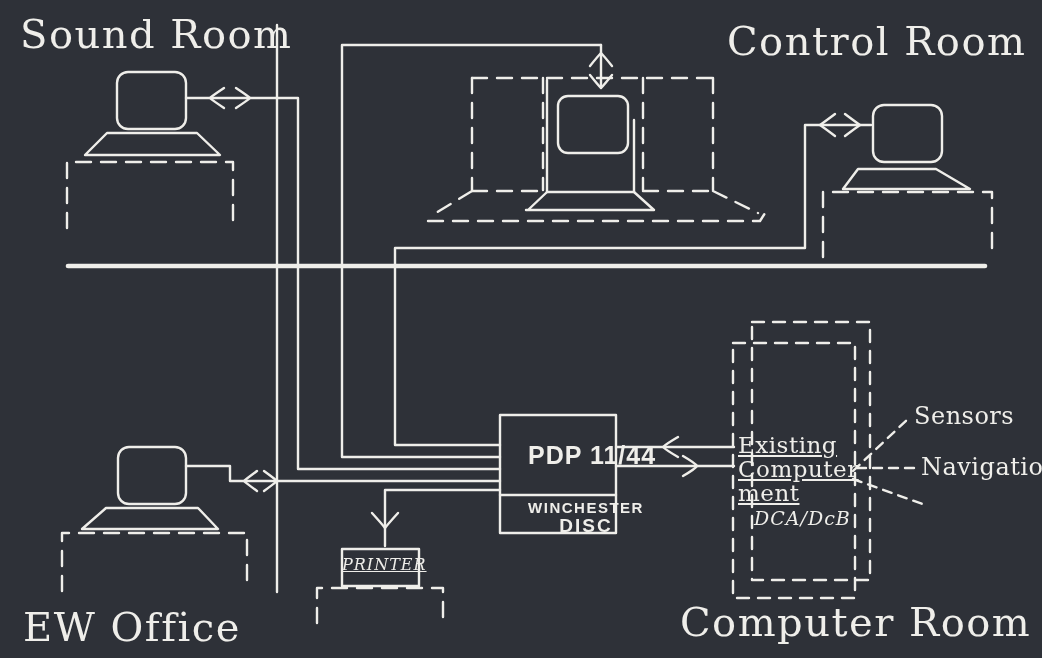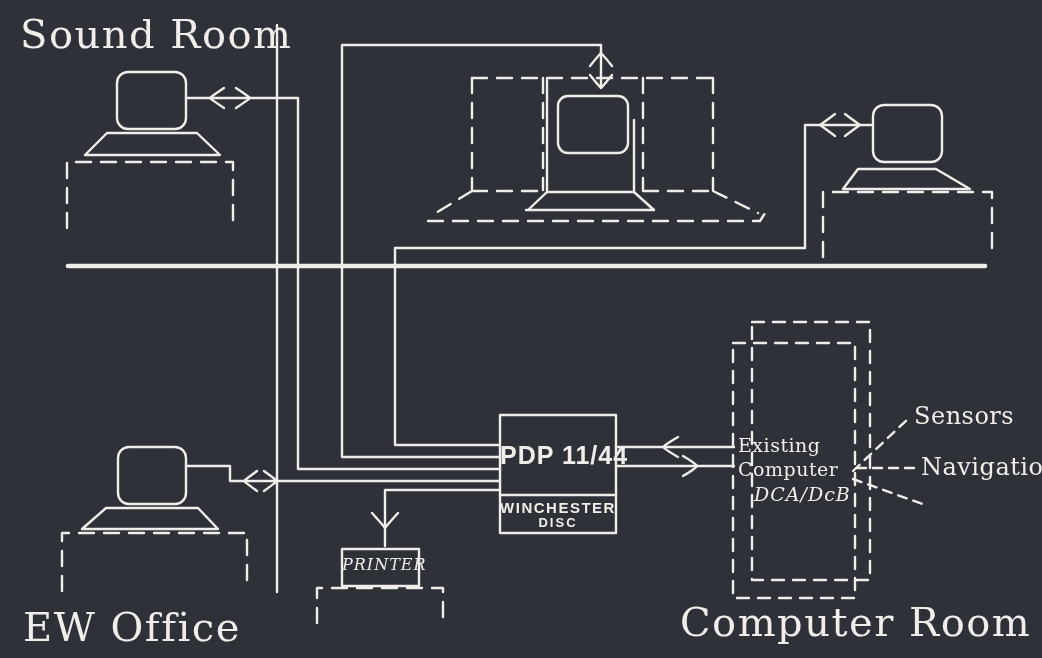--- a/index.html
+++ b/index.html
@@ -11,23 +11,23 @@
   }
   .stage svg{position:absolute;left:0;top:0;}
   .s{fill:none;stroke:var(--ink,#efeeea);stroke-width:2.4;stroke-linecap:round;stroke-linejoin:round;}
   .thick{stroke-width:4.6;}
   .d16{stroke-dasharray:15 10;}
   .d13{stroke-dasharray:12 9;}
   .d10{stroke-dasharray:9 7;}
   .lbl{position:absolute;white-space:nowrap;line-height:1.05;}
   .room{font-size:40px;letter-spacing:1.5px;}
   .iface{font-size:24px;letter-spacing:0.5px;}
-  .tech{font-family:"Liberation Sans","DejaVu Sans",sans-serif;font-weight:600;text-align:center;}
+  .tech{font-family:"Liberation Sans","DejaVu Sans",sans-serif;font-weight:600;text-align:center;padding-left:28px;}
   .hand{font-style:italic;letter-spacing:1px;}
-  .exline{display:block;font-size:19px;letter-spacing:0.5px;line-height:24px;}
+  .exline{display:block;font-size:23px;letter-spacing:0.5px;line-height:24px;text-decoration:underline;}
   .exhand{display:block;font-style:italic;font-size:19px;padding-left:16px;line-height:26px;letter-spacing:1px;}
 </style>
 </head>
 <body>
 
 <div class="stage">
 
   <svg width="1042" height="658" viewBox="0 0 1042 658">
 
     <g>
@@ -103,30 +103,32 @@
     <g>
       <rect class="s d13" x="752" y="322" width="118" height="258"></rect>
       <rect class="s d13" x="733" y="343" width="122" height="255"></rect>
       <path class="s d10" d="M853,471 L910,417"></path>
       <path class="s d10" d="M857,468 H918"></path>
       <path class="s d10" d="M853,479 L928,506"></path>
     </g>
   </svg>
 
   <div class="lbl room" style="left:20px;top:13px;">Sound Room</div>
+  <div class="lbl room" style="left:727px;top:20px;">Control Room</div>
   <div class="lbl room" style="left:680px;top:601px;">Computer Room</div>
   <div class="lbl room" style="left:23px;top:606px;">EW Office</div>
 
   <div class="lbl tech" style="left:500px;top:442px;width:116px;font-size:25px;letter-spacing:1px;">PDP 11/44</div>
   <div class="lbl tech" style="left:500px;top:500px;width:116px;font-size:15px;letter-spacing:1.5px;">WINCHESTER</div>
-  <div class="lbl tech" style="left:500px;top:516px;width:116px;font-size:13px;letter-spacing:2px;">DISC</div>
+  <div class="lbl tech" style="left:500px;top:516px;width:116px;font-size:19px;letter-spacing:2px;">DISC</div>
 
-  <div class="lbl hand" style="left:342px;top:557px;width:77px;font-size:16px;">PRINTER</div>
+  <div class="lbl hand" style="left:342px;top:557px;width:77px;font-size:16px;text-decoration:underline;">PRINTER</div>
 
   <div class="lbl" style="left:738px;top:433px;">
     <span class="exline">Existing</span>
     <span class="exline">Computer</span>
+    <span class="exline">ment</span>
     <span class="exhand">DCA/DcB</span>
   </div>
 
   <div class="lbl iface" style="left:914px;top:404px;">Sensors</div>
   <div class="lbl iface" style="left:921px;top:455px;">Navigation</div>
 </div>
 
 </body></html>

